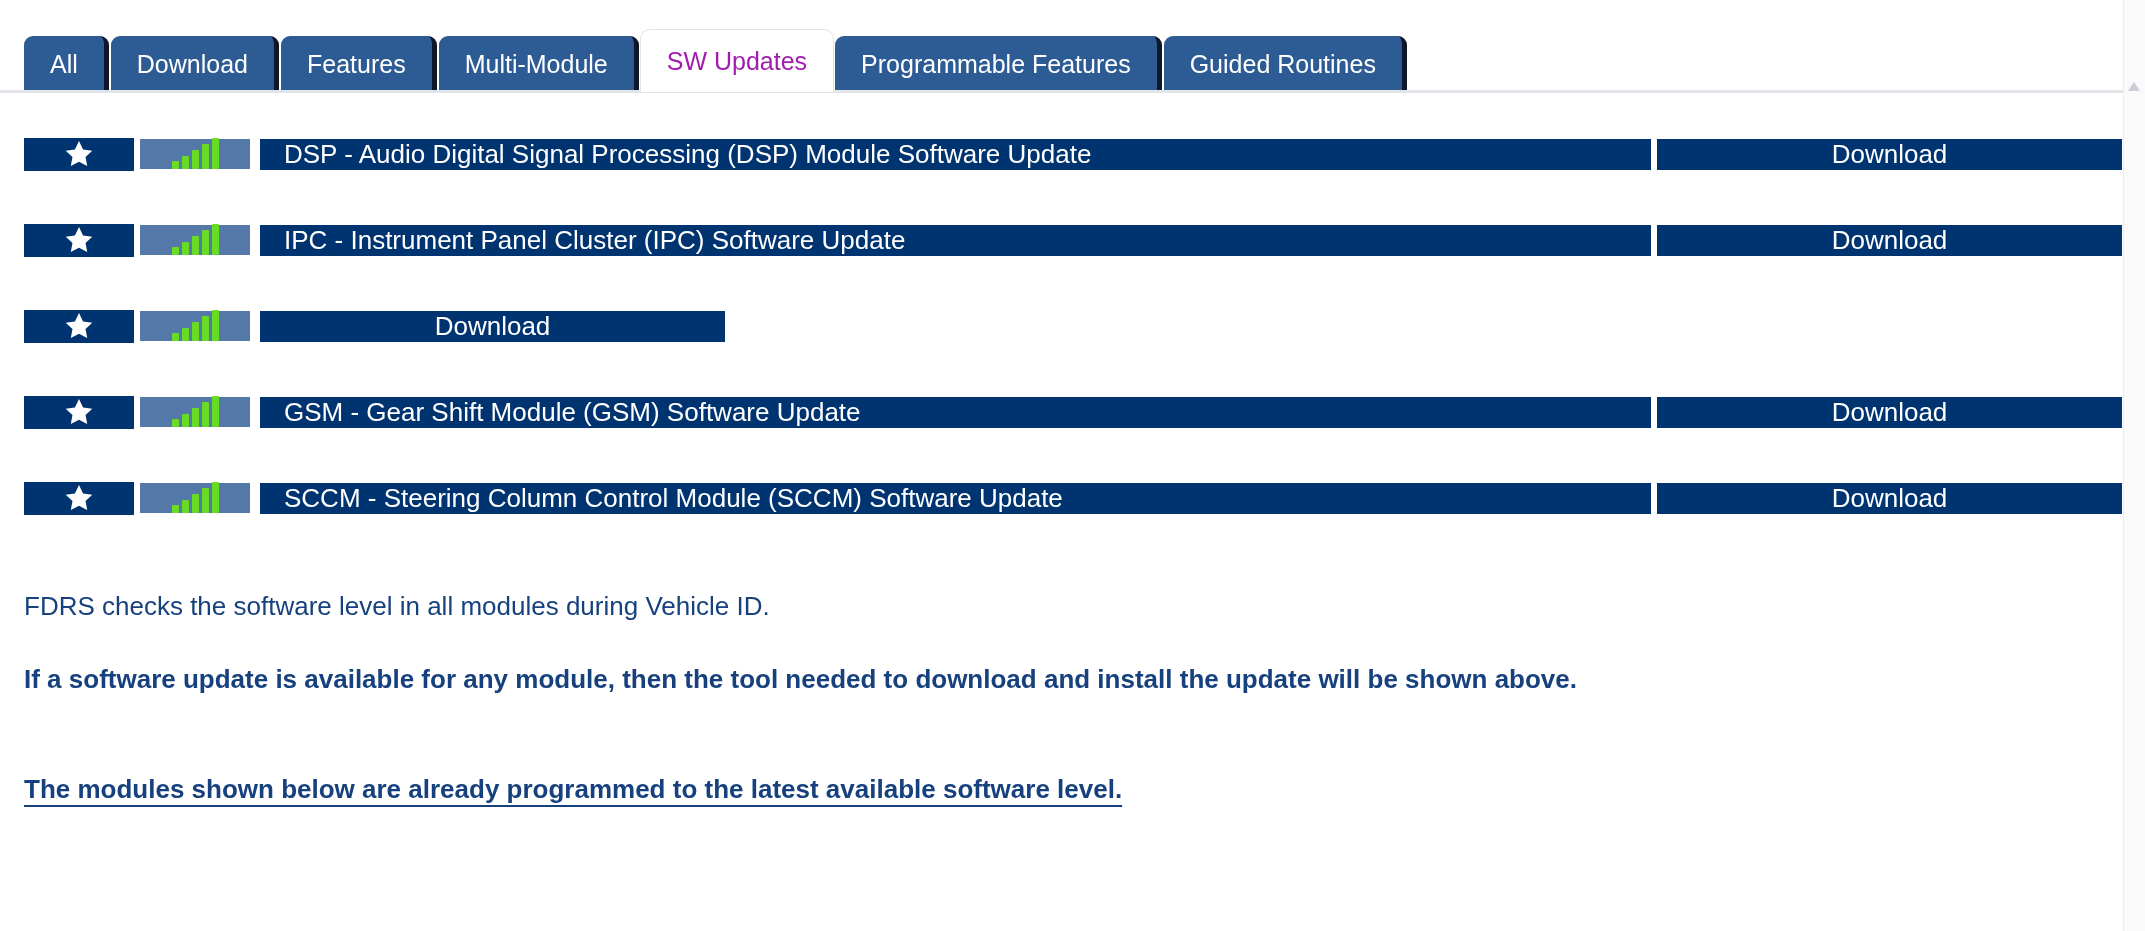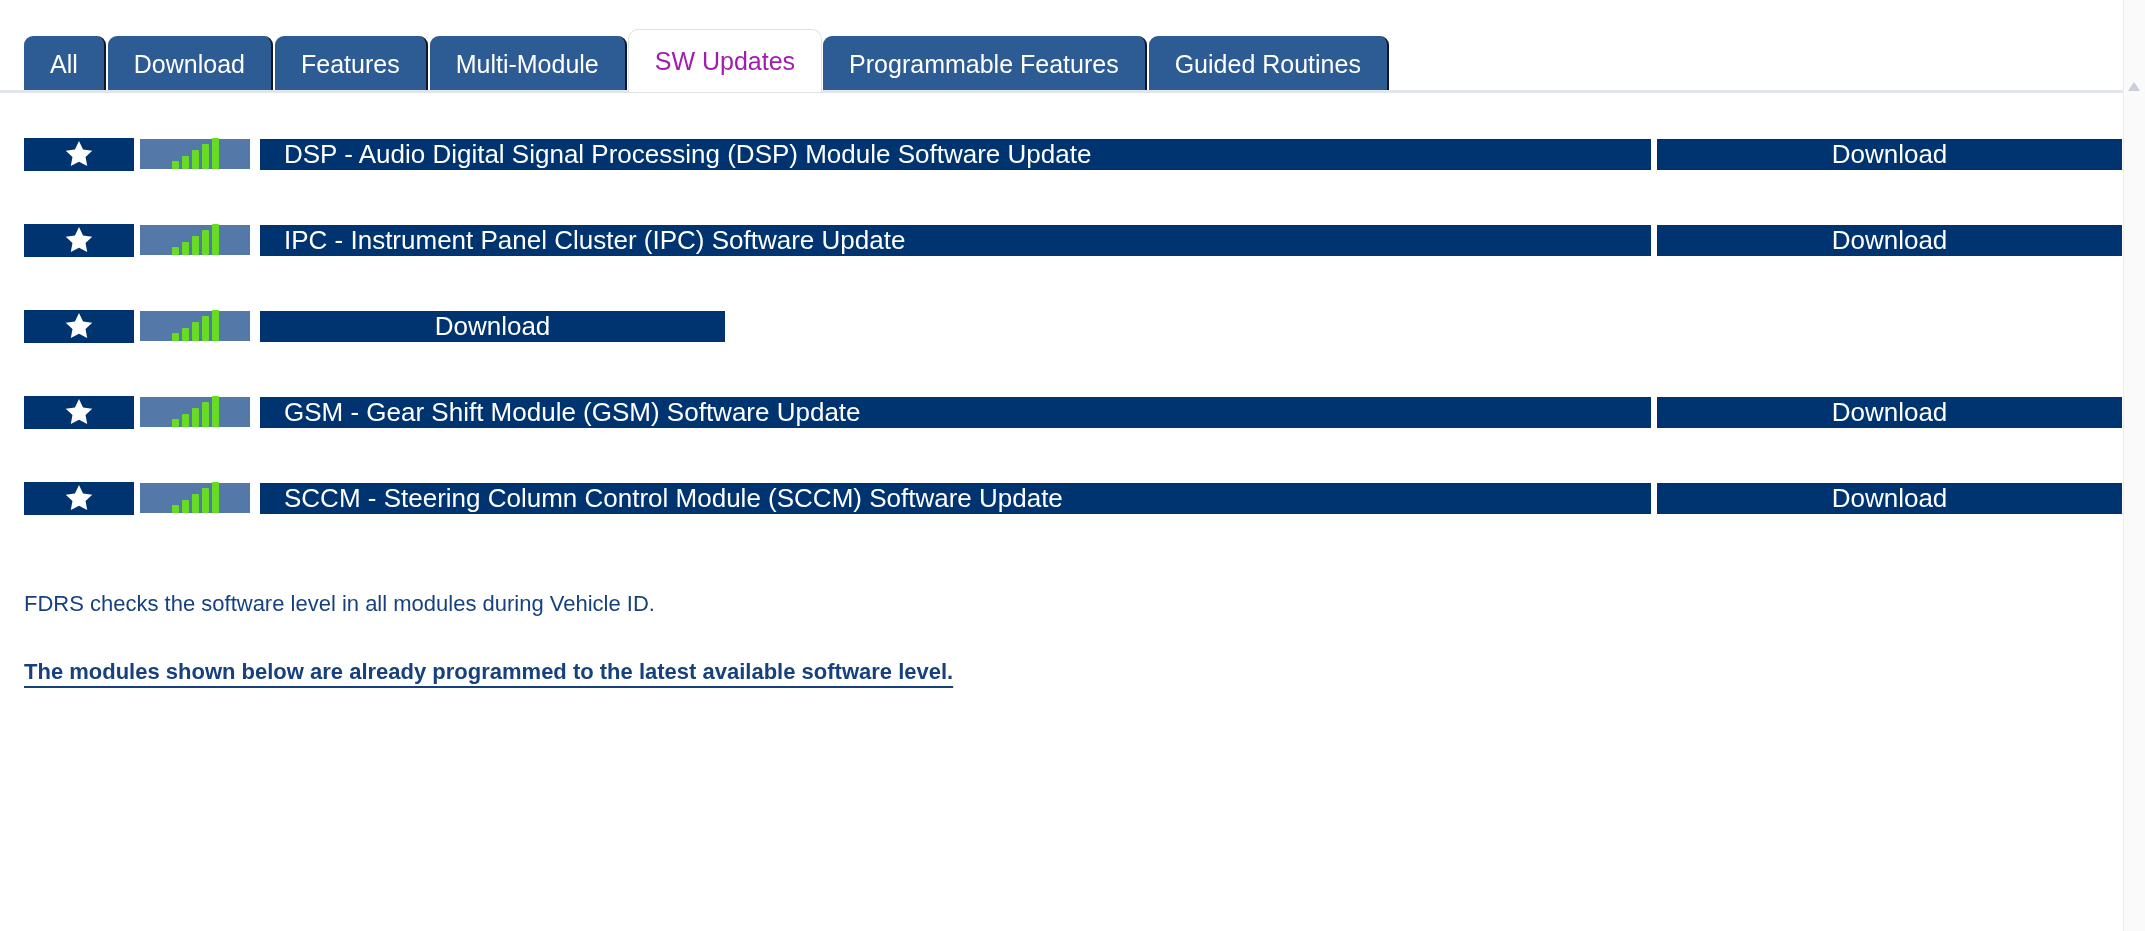--- a/index.html
+++ b/index.html
@@ -70,21 +70,21 @@
     justify-content: center;
     padding: 0 26px;
     background: #2d5c94;
     color: #ffffff;
     font-size: 25px;
     line-height: 1;
     border-radius: 9px 9px 0 0;
     white-space: nowrap;
     box-sizing: border-box;
     margin-right: 2px;
-    border-right: 2px solid #0f172a;
+    border-right: 5px solid #0f172a;
   }
   .tab.active {
     background: #ffffff;
     color: #a21caf;
     height: 62px;
     margin-right: 2px;
     border-right: none;
     box-shadow: 0 0 0 1px #dfe3e8;
     z-index: 3;
   }
@@ -170,21 +170,21 @@
 
   
   .notes {
     position: absolute;
     left: 24px;
     top: 592px;
     width: 2050px;
     color: #16417e;
   }
   .note-line {
-    font-size: 22px;
+    font-size: 26px;
     line-height: 1.1;
     color: #16417e;
   }
   .note-regular { margin-bottom: 44px; }
   .note-bold { font-weight: bold; margin-bottom: 82px; }
   .note-bold-underline {
     font-weight: bold;
     text-decoration: underline;
     text-underline-offset: 7px;
   }
@@ -294,20 +294,21 @@
             <i></i>
           </span>
         </div>
         <div class="cell-title">SCCM - Steering Column Control Module (SCCM) Software Update</div>
         <div class="cell-download">Download</div>
       </div>
     </div>
 
   <div class="notes">
     <div class="note-line note-regular">FDRS checks the software level in all modules during Vehicle ID.</div>
+    <div class="note-line note-bold">If a software update is available for any module, then the tool needed to download and install the update will be shown above.</div>
     <div class="note-line note-bold-underline">The modules shown below are already programmed to the latest available software level.</div>
   </div>
 
   <div class="scrollbar">
     <div class="scroll-arrow-up"></div>
   </div>
 
 </div>
 
 </body></html>

